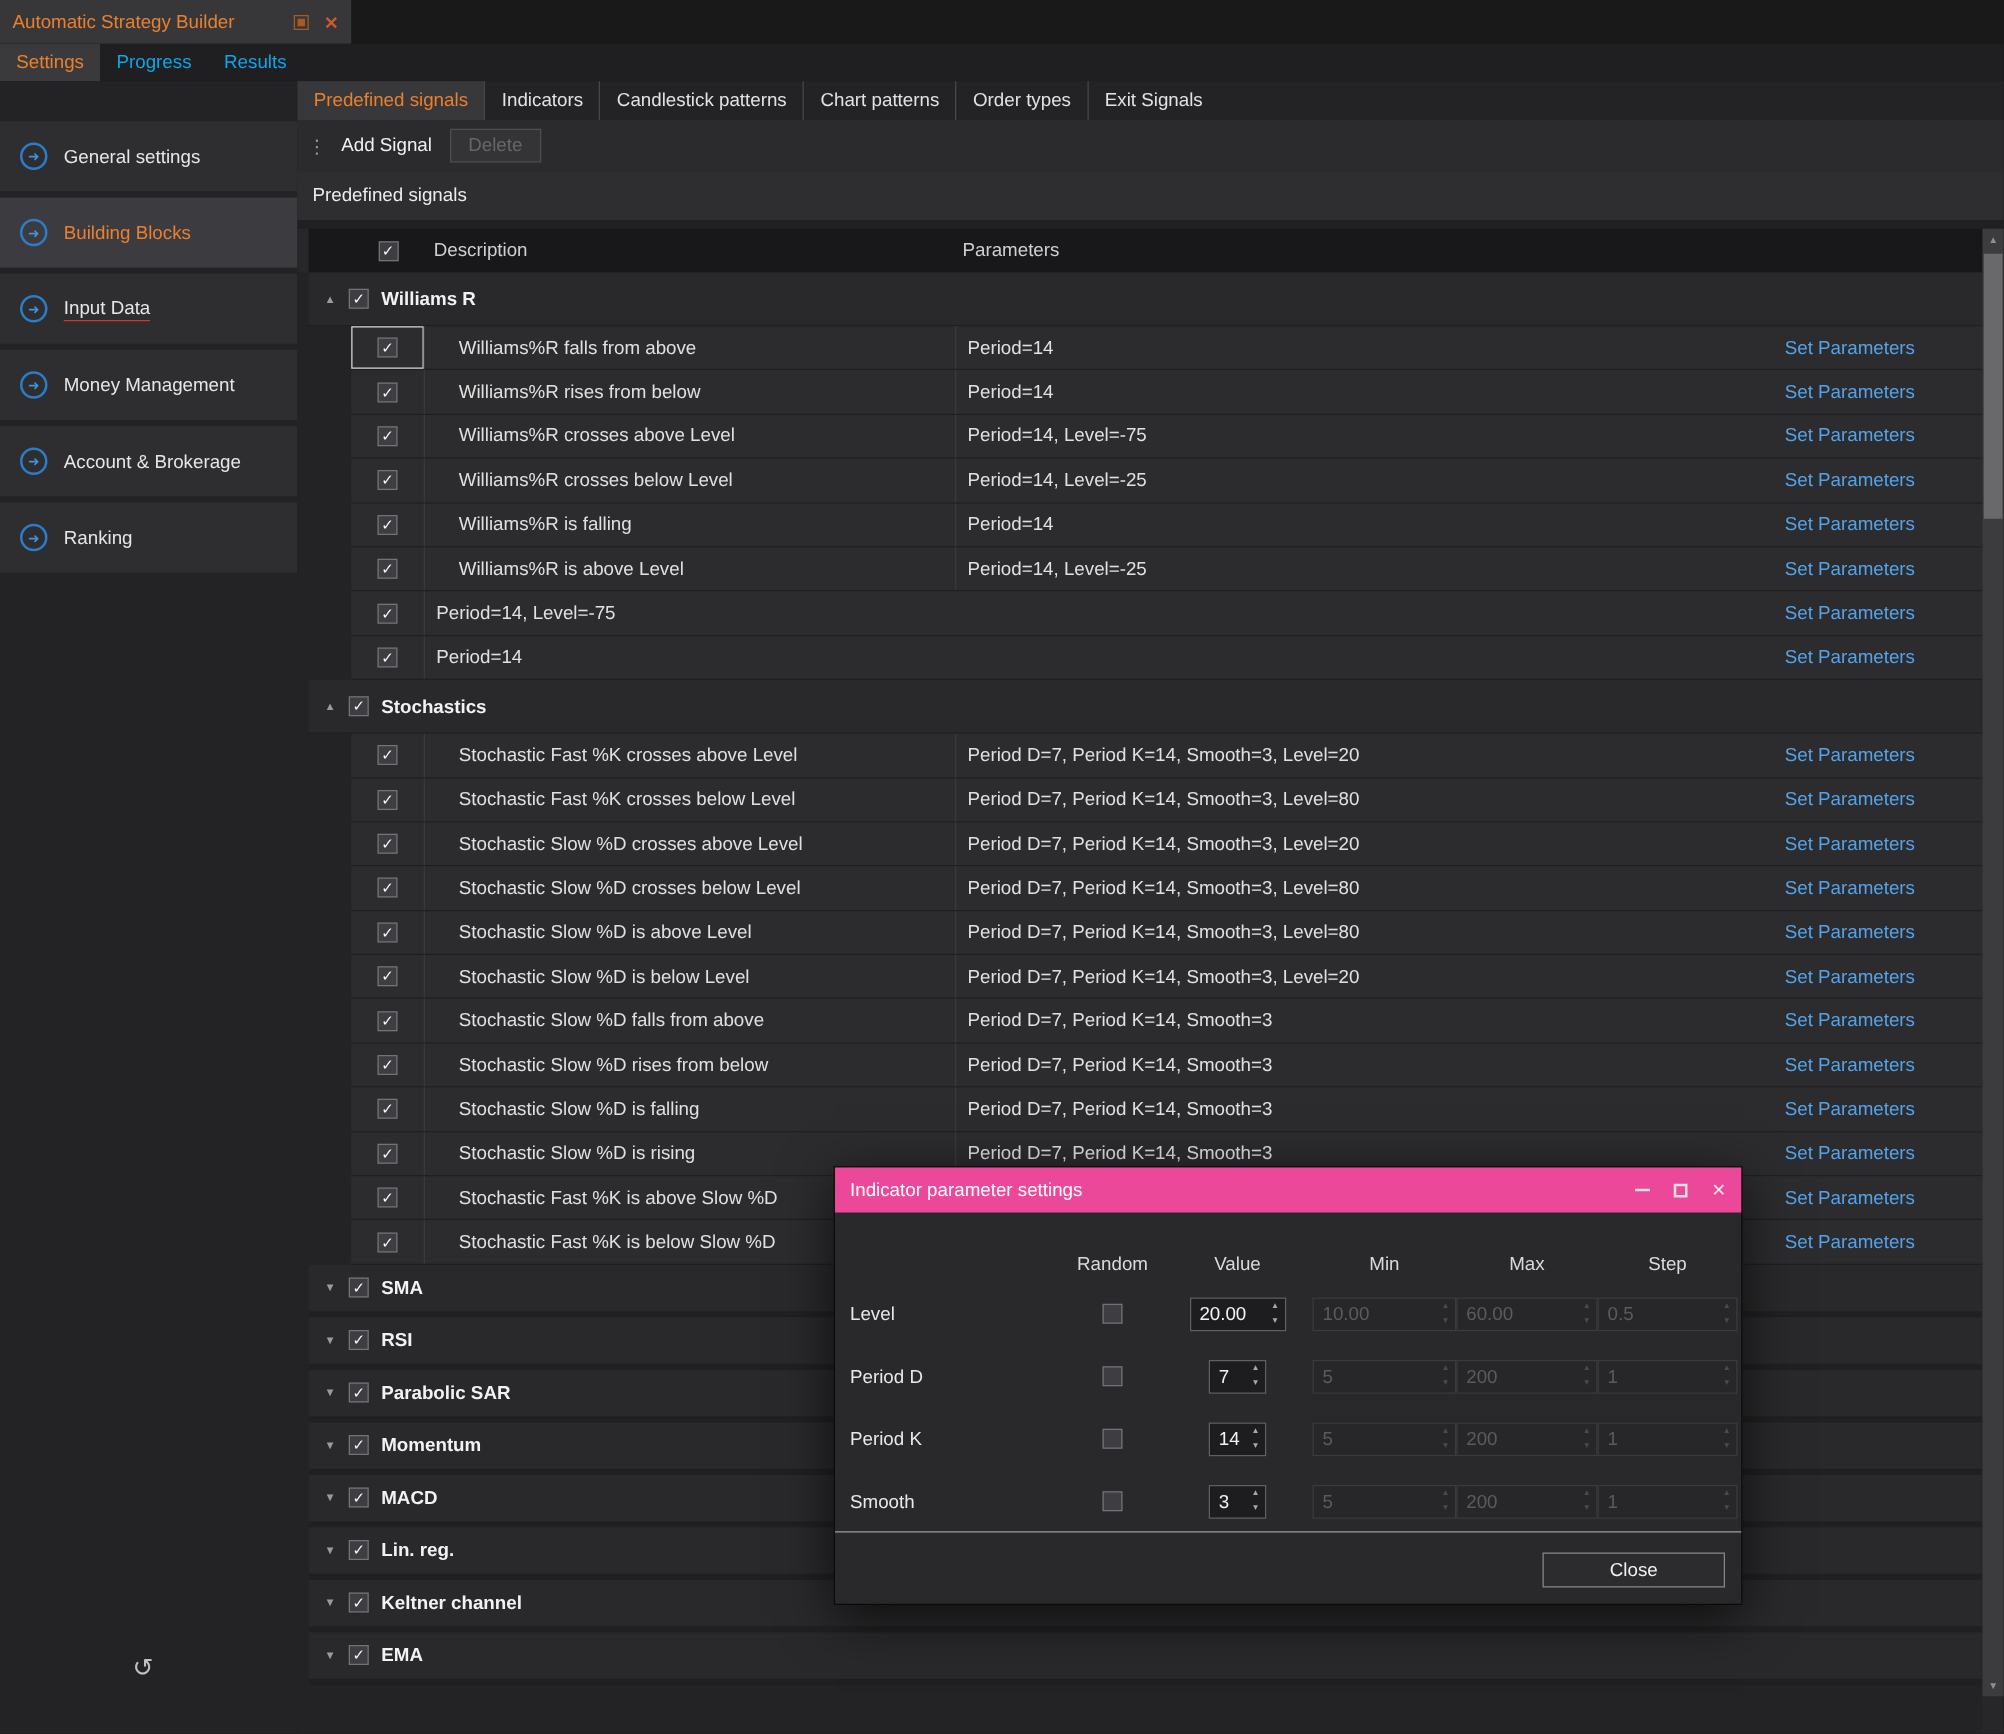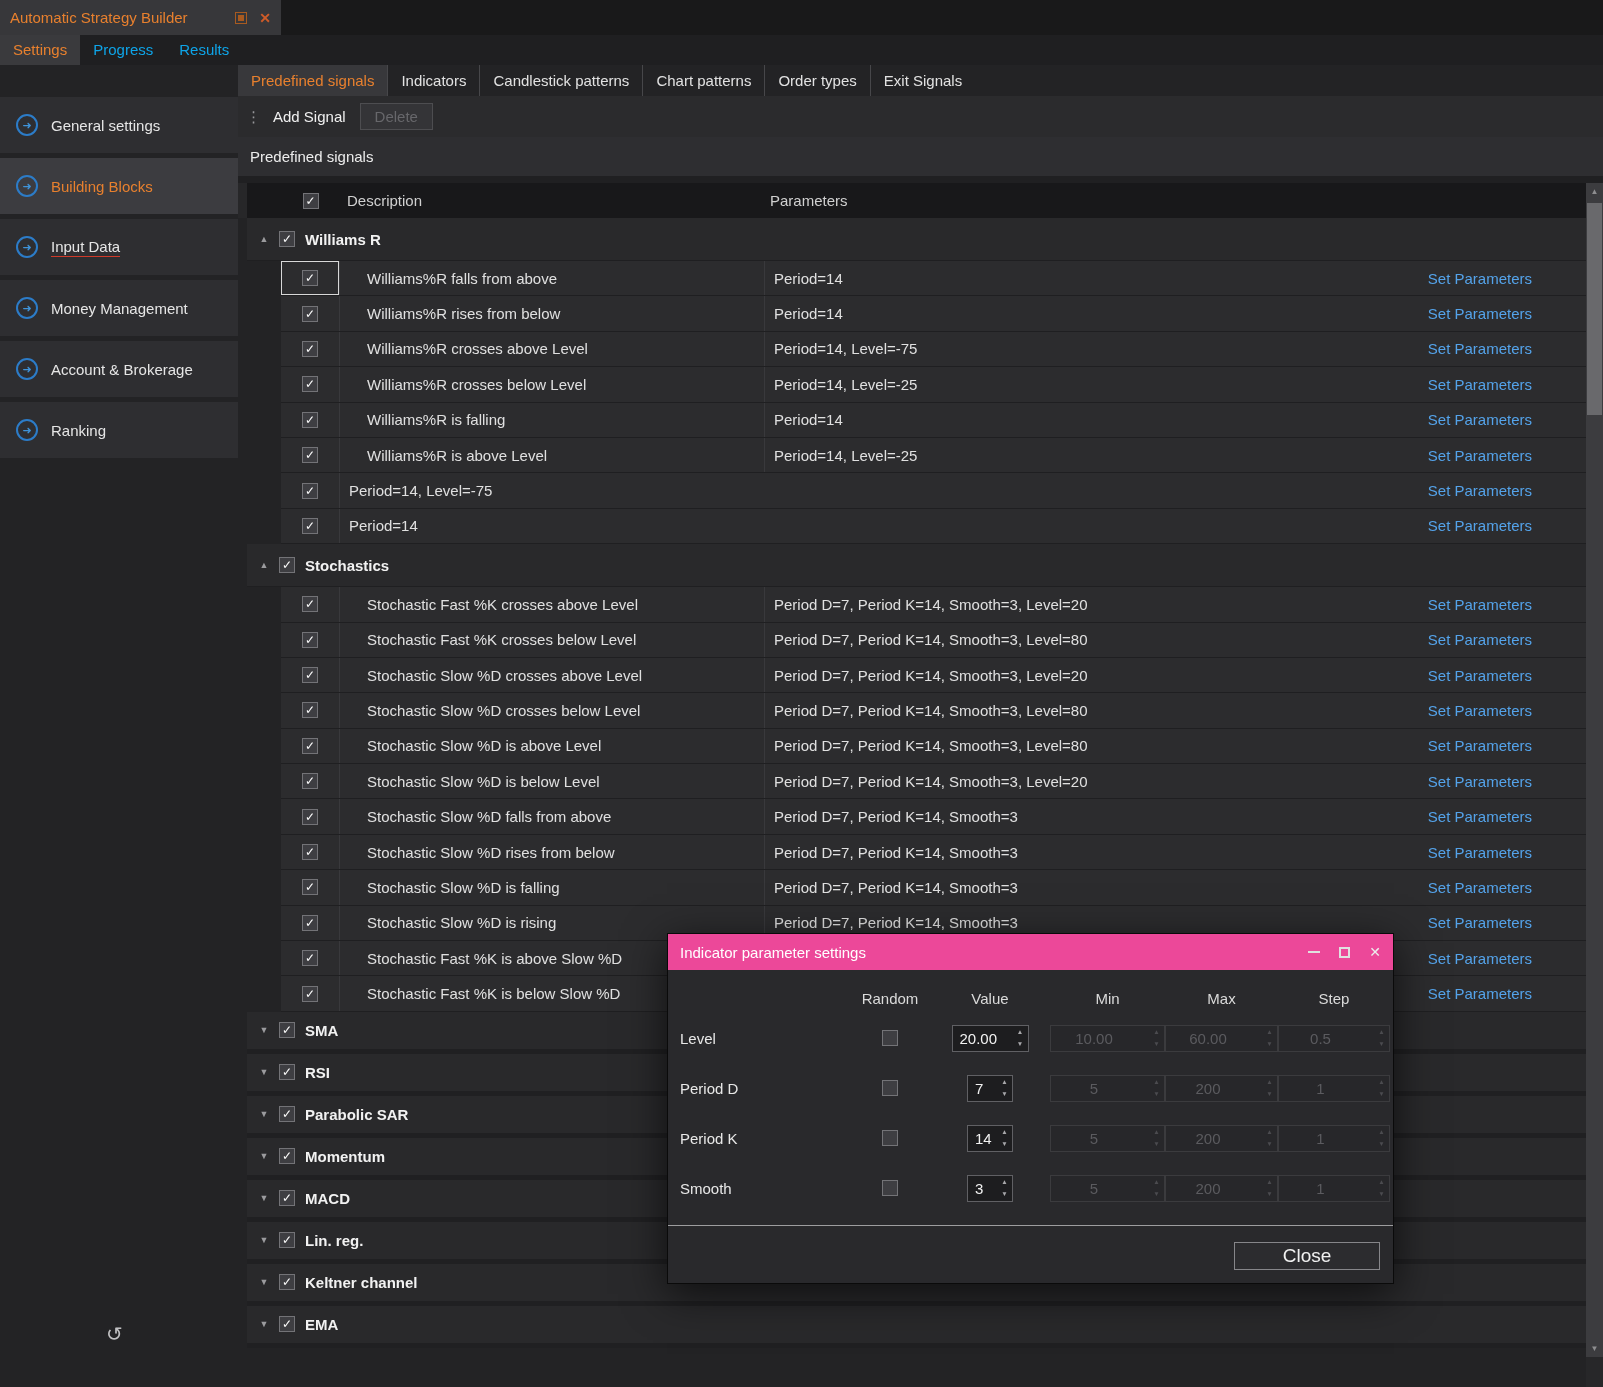--- a/index.html
+++ b/index.html
@@ -70,36 +70,36 @@
   .sb-thumb{position:absolute;left:1px;right:1px;top:20px;height:212px;background:#69696c}
 
   
   .dialog{position:absolute;left:667px;top:933px;width:727px;height:351px;background:#29292c;z-index:100;box-shadow:0 10px 40px rgba(0,0,0,.65);border:1px solid #0a0a0a}
   .dlg-titlebar{height:36px;background:#ec4899;display:flex;align-items:center;padding:0 12px;color:#fff}
   .dlg-controls{margin-left:auto;display:flex;align-items:center;gap:19px}
   .minbar{width:12px;height:2px;background:#e0e0e0;display:block}
   .maxbox{width:11px;height:11px;border:2px solid #e0e0e0;display:block}
   .dlg-x{color:#ededed;font-size:14px}
   .dlg-headrow,.dlg-row{display:grid;grid-template-columns:170px 80px 120px 115px 113px 112px;align-items:center;padding:0 12px}
-  .dlg-headrow{margin-top:13px;height:30px;color:#dadada}
+  .dlg-headrow{margin-top:26px;height:30px;color:#dadada}
   .dlg-headrow span{text-align:center}
   .dlg-headrow .hd-empty{text-align:left}
   .dlg-row{height:50px}
   .dlg-label{color:#e8e8e8}
   .dlg-cell{display:flex;justify-content:center;align-items:center}
   .num-input{position:relative;height:27px;background:#1d1d1f;border:1px solid #606064;display:inline-flex;align-items:center;padding:0 16px 0 7px;color:#f2f2f2}
   .num-input.wide{width:77px}
   .num-input.narrow{width:46px}
-  .num-input.full{width:117px;justify-content:center;padding-right:34px}
+  .num-input.full{width:117px;justify-content:flex-start;padding-right:34px}
   .num-input.disabled{background:#27272a;border-color:#3b3b3e;color:#5b5b5f}
   .spin{position:absolute;right:2px;top:3px;bottom:3px;width:11px;display:flex;flex-direction:column;justify-content:space-between}
   .spin b{display:block;font-size:6.5px;line-height:1;color:#a8a8ab;text-align:center;font-weight:normal}
   .num-input.disabled .spin b{color:#4b4b4f}
   .dlg-sep{position:absolute;left:0;right:0;bottom:57px;border-top:1px solid #9d9d9f}
-  .dlg-close{position:absolute;right:13px;bottom:13px;width:146px;height:28px;background:#2c2c2f;border:1px solid #86868a;color:#f0f0f0;font-family:inherit;font-size:19px}
+  .dlg-close{position:absolute;right:13px;bottom:13px;width:146px;height:28px;background:#2c2c2f;border:1px solid #86868a;color:#f0f0f0;font-family:inherit;font-size:15px}
 </style>
 </head>
 <body>
 
 <div class="titlebar">
   <div class="title-tab">
     <span class="title-text">Automatic Strategy Builder</span>
     <span class="dock-icon">
         <i></i>
       </span>

